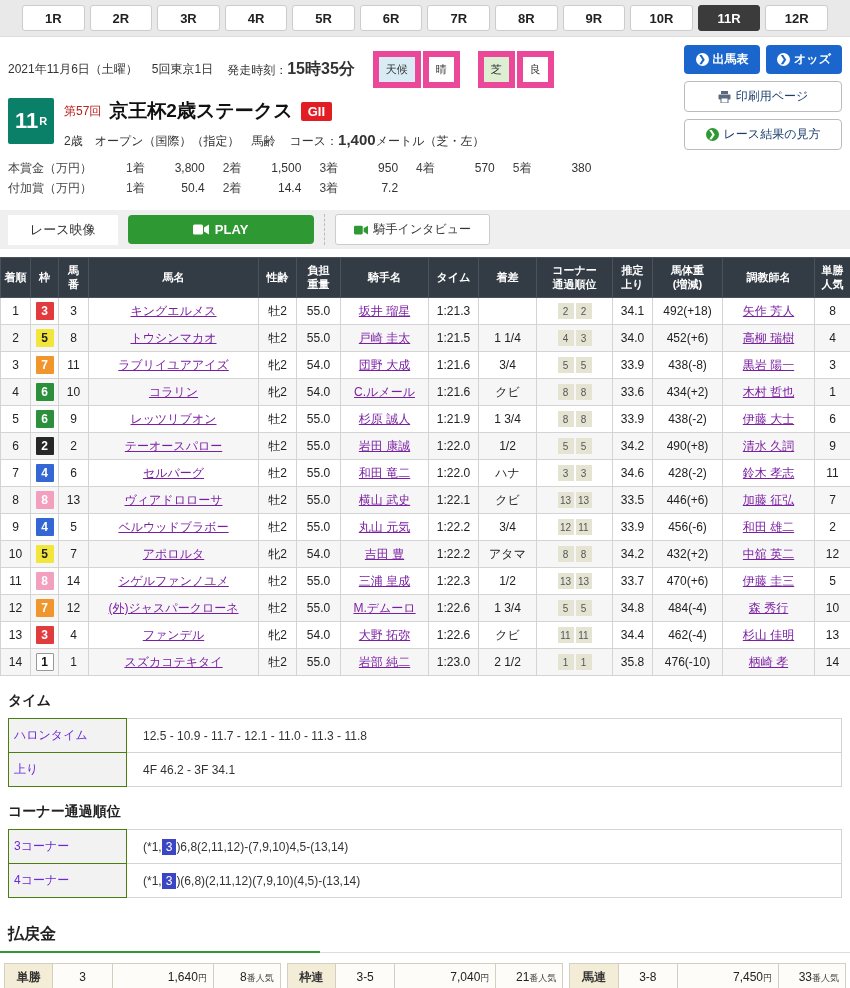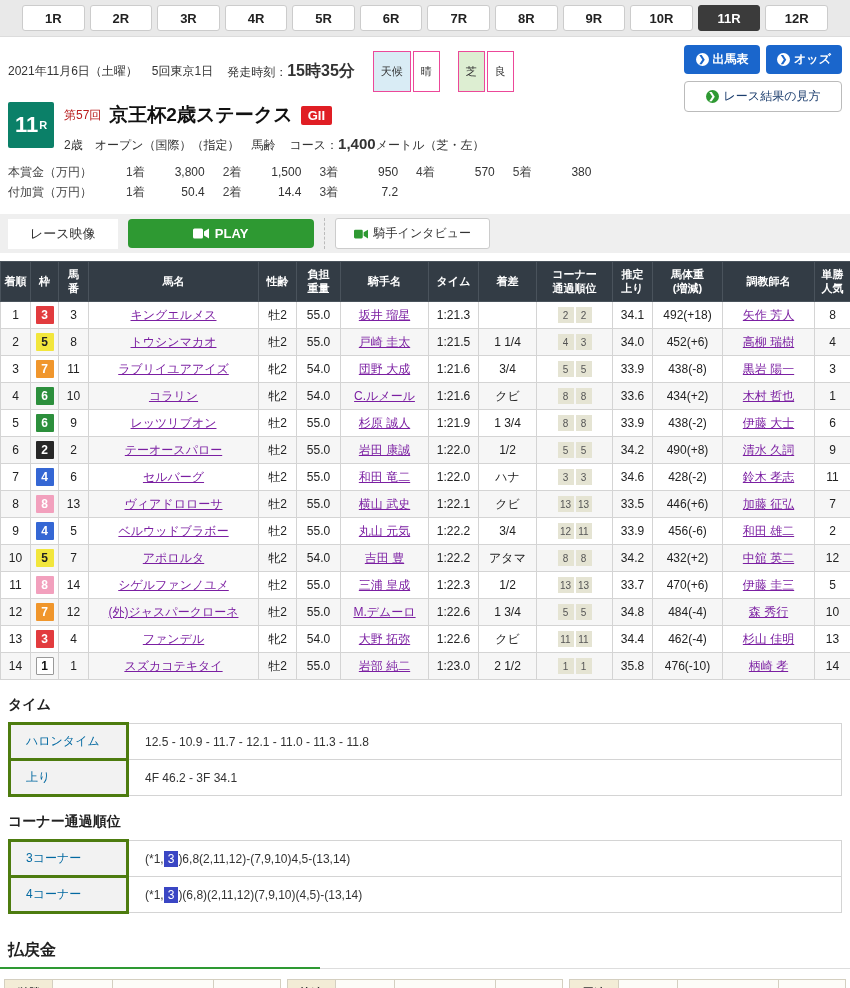--- a/index.html
+++ b/index.html
@@ -18,21 +18,21 @@
     text-align: center; padding: 5px 0 4px; font-weight: bold; font-size: 13px;
     color: #222; cursor: pointer;
   }
   .tab.active { background: #3b3b3b; border-color: #3b3b3b; color: #fff; }
   
   .head-wrap { display: flex; padding: 8px 8px 0; }
   .head-left { flex: 1; }
   .date-line { display: flex; align-items: center; gap: 14px; padding: 6px 0 4px; color: #333; }
   .start-time { font-size: 16px; font-weight: bold; }
   .badges { display: flex; gap: 2px; margin-left: 4px; }
-  .badge { border: 1px solid #ec4899; padding: 12px 7px; font-size: 11px; background: #fff; }
+  .badge { border: 6px solid #ec4899; padding: 5px 7px; font-size: 11px; background: #fff; }
   .badge.blue { background: #d9ecf5; }
   .badge.green { background: #ddeed2; }
   .race-title-row { display: flex; align-items: flex-start; gap: 10px; margin-top: 6px; }
   .race-no-box {
     width: 46px; height: 46px; background: #0b8068; color: #fff; border-radius: 2px;
     display: flex; align-items: center; justify-content: center;
     font-size: 22px; font-weight: bold; line-height: 1;
   }
   .race-no-box small { font-size: 11px; margin-left: 1px; }
   .race-name-line { display: flex; align-items: center; gap: 8px; flex-wrap: wrap; }
@@ -115,22 +115,22 @@
   .f7 { background: #f0962c; color: #fff; }
   .f8 { background: #f2a0bd; color: #fff; }
   .cpass {
     display: inline-flex; width: 16px; height: 16px; align-items: center; justify-content: center;
     background: #e5e4d3; color: #555; font-size: 10px; margin: 0 1px;
   }
   
   .section-title { font-size: 14px; font-weight: bold; color: #222; margin: 16px 8px 8px; }
   table.kv { border-collapse: collapse; width: 834px; margin: 0 8px; }
   table.kv th {
-    background: #f2f2f2; border: 3px solid #4d7c0f; font-weight: normal; text-align: left;
-    width: 118px; padding: 8px 15px; color: #0369a1;
+    background: #f2f2f2; border: 1px solid #4d7c0f; font-weight: normal; text-align: left;
+    width: 118px; padding: 8px 5px; color: #6d28d9;
   }
   table.kv td { border: 1px solid #d4d4d4; padding: 8px 16px; text-align: left; color: #333; }
   .hl3 { background: #3a46c4; color: #fff; padding: 1px 4px; }
   
   .pay-head { margin: 26px 8px 0; font-size: 16px; font-weight: bold; color: #222; }
   .pay-rule { margin: 6px 0 10px; border-bottom: 1px solid #ddd; }
   .pay-rule span { display: block; width: 320px; border-bottom: 2px solid #2e9932; margin-bottom: -1px; }
   .pay-wrap { display: flex; gap: 6px; padding: 0 4px; }
   .pay-col { flex: 1; display: flex; flex-direction: column; }
   table.pay { border-collapse: collapse; width: 100%; }
@@ -204,20 +204,30 @@
       <button class="btn-blue">
         <span class="circ">❯</span>
         <span>出馬表</span>
       </button>
       <button class="btn-blue">
         <span class="circ">❯</span>
         <span>オッズ</span>
       </button>
     </div>
     <button class="btn-white">
+      <span class="printer-icon">
+        <svg width="13" height="12" viewBox="0 0 13 12" fill="#5a6b80">
+            <rect x="3" y="0" width="7" height="3"></rect>
+            <rect x="0.5" y="3.5" width="12" height="5" rx="1"></rect>
+            <rect x="3" y="7" width="7" height="5" fill="#fff" stroke="#5a6b80"></rect>
+          </svg>
+      </span>
+      <span>印刷用ページ</span>
+    </button>
+    <button class="btn-white">
       <span class="circ green-bg">❯</span>
       <span>レース結果の見方</span>
     </button>
   </div>
 </div>
 
 <div class="prizes">
   <div class="prize-line">
     <span class="prize-label">本賞金（万円）</span>
     <span id="prize-main"><span class="pz-place">1着</span><span class="pz-amt">3,800</span><span class="pz-place">2着</span><span class="pz-amt">1,500</span><span class="pz-place">3着</span><span class="pz-amt">950</span><span class="pz-place">4着</span><span class="pz-amt">570</span><span class="pz-place">5着</span><span class="pz-amt">380</span></span>

